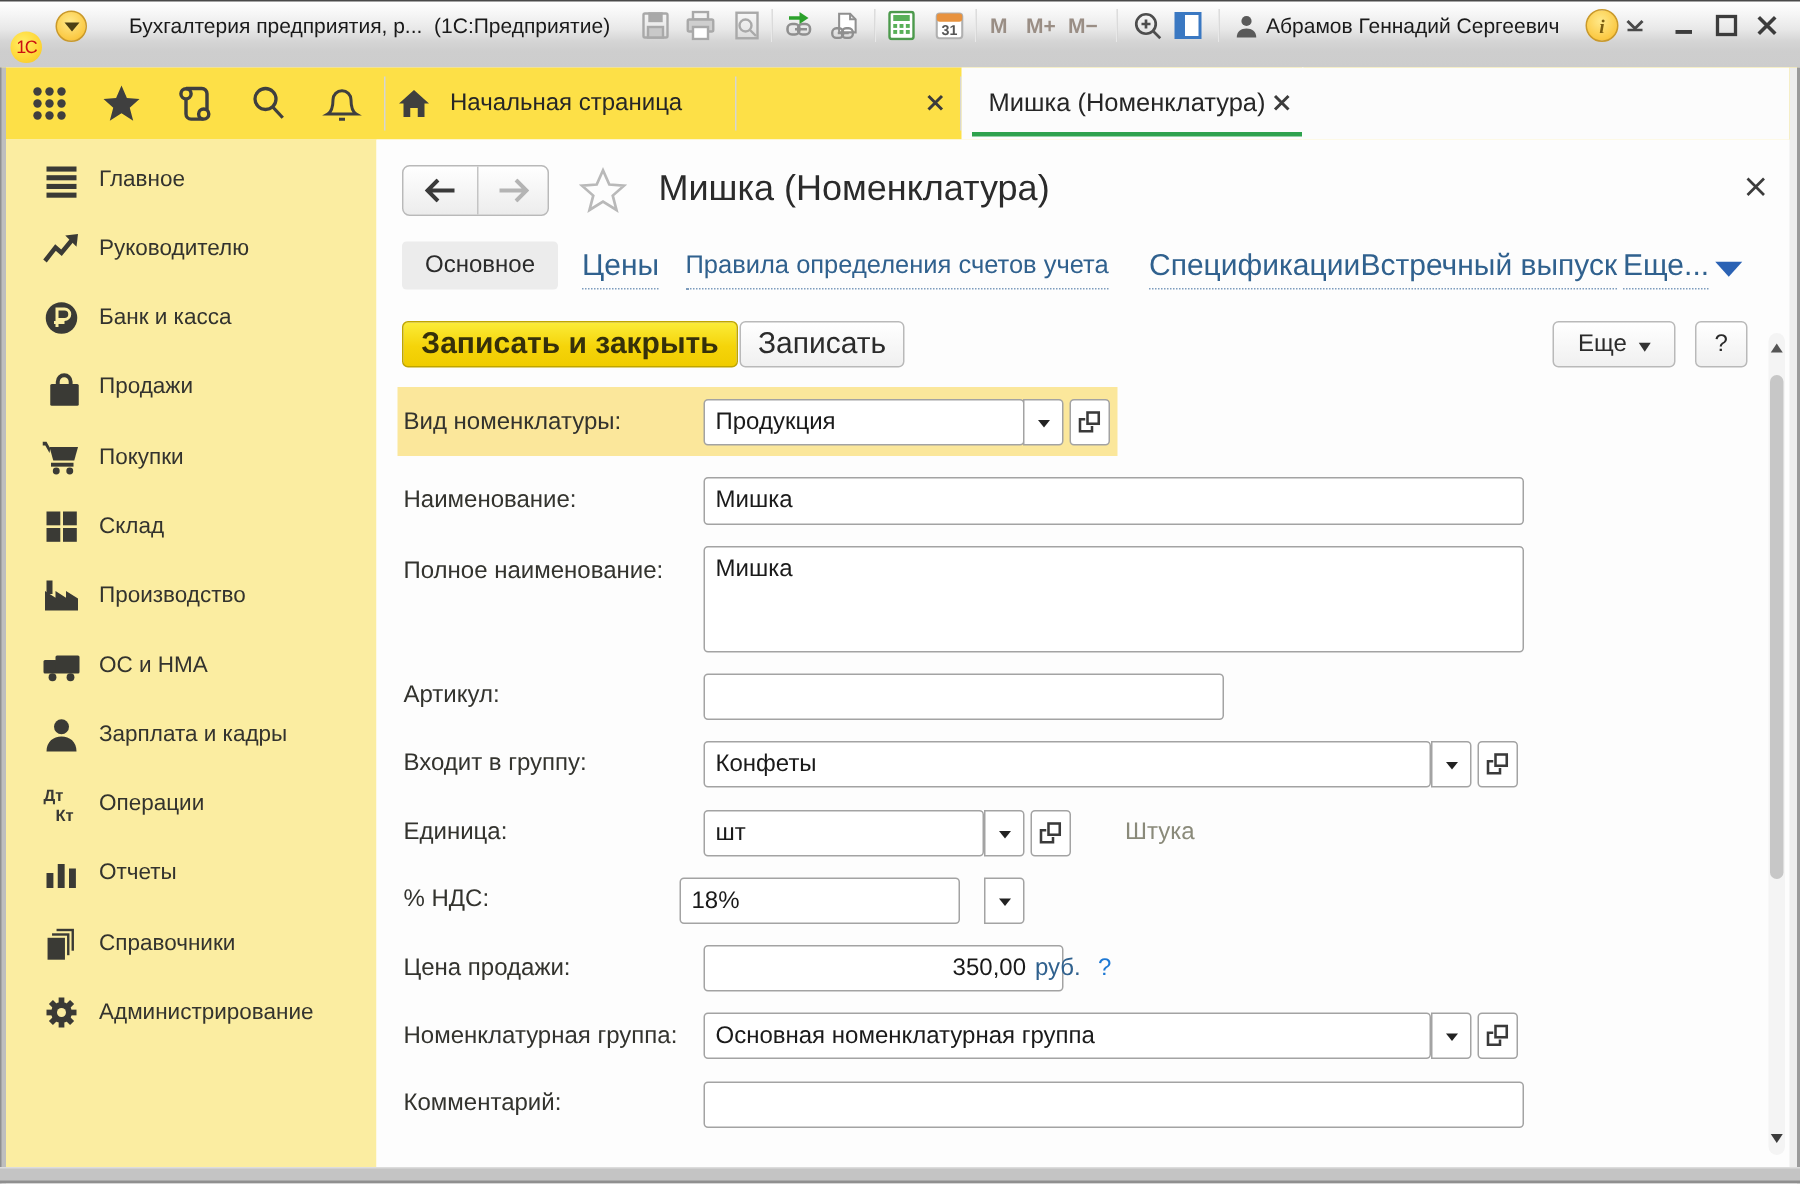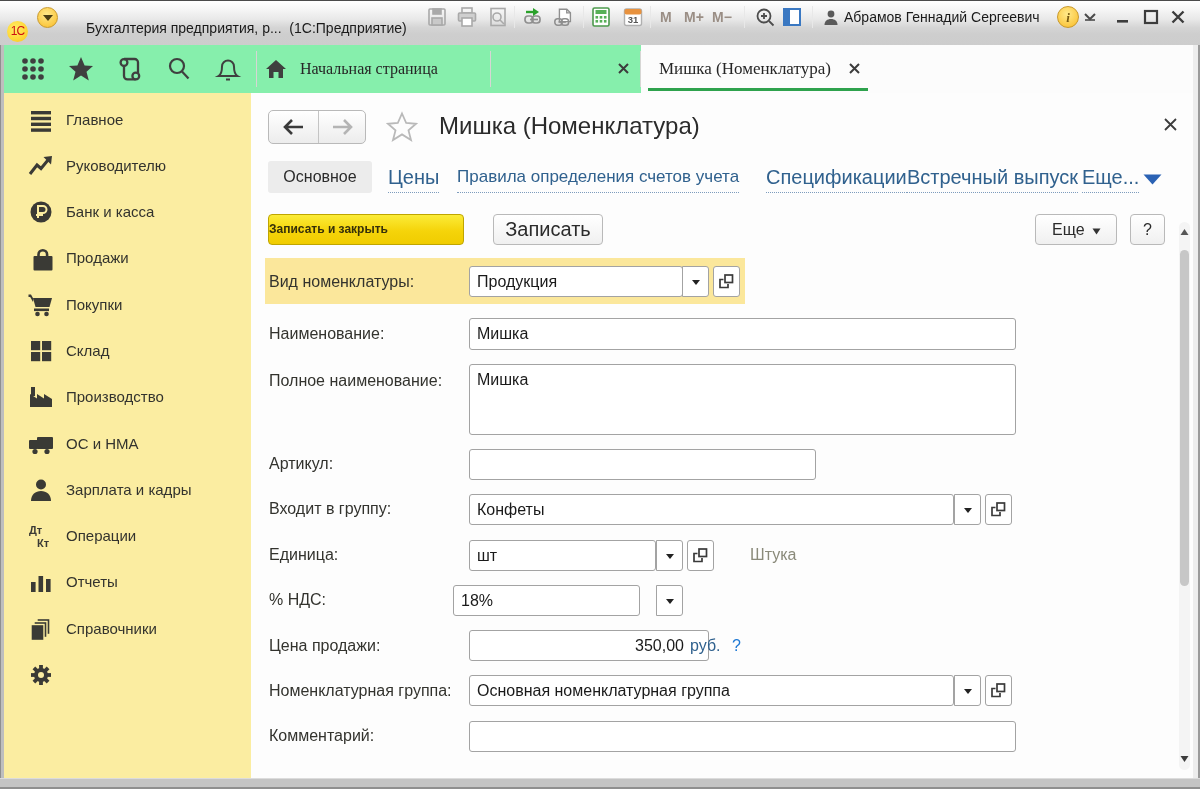--- a/index.html
+++ b/index.html
@@ -17,33 +17,33 @@
   background:linear-gradient(180deg,#ffffff 0%,#f4f4f4 22%,#e8e8e8 42%,#d5d5d5 60%,#cecece 75%,#cdcdcd 100%);
   border-top:1px solid #4a4a4a; }
 #logo1c { left:7px; top:20px; width:21px; height:21px; border-radius:50%;
   background:radial-gradient(circle at 40% 35%, #ffee66 0%, #ffd83a 55%, #f5c520 100%);
   color:#cc1111; font-weight:normal; font-size:12px; text-align:center; line-height:21px; letter-spacing:-1px; }
 #menubtn { left:37px; top:6px; width:21px; height:21px; border-radius:50%;
   background:radial-gradient(circle at 45% 35%, #ffe98a 0%, #fbc944 70%, #eeb82e 100%);
   border:1px solid #c9992b; }
 #menubtn:after { content:""; position:absolute; left:5px; top:7px;
   border-left:5px solid transparent; border-right:5px solid transparent; border-top:6px solid #4c3f14; }
-#wtitle { left:86px; top:0; height:32px; line-height:32px; font-size:14px; color:#1a1a1a;margin-top:11px; }
+#wtitle { left:86px; top:0; height:32px; line-height:32px; font-size:14px; color:#1a1a1a; }
 .ticon { top:6px; width:22px; height:20px; }
 .tsep { top:5px; width:1px; height:22px; background:#adadad; border-right:1px solid #e8e8e8; }
 .mtext { top:0; height:32px; line-height:32px; color:#9a8e85; font-size:14px; font-weight:bold; }
 #username { left:844px; top:0; height:32px; line-height:32px; font-size:14px; color:#1a1a1a; }
 #infobtn { left:1057px; top:5px; width:22px; height:22px; border-radius:50%;
   background:radial-gradient(circle at 45% 35%, #ffe98a 0%, #fbc944 70%, #eeb82e 100%);
   border:1px solid #c9992b; color:#7a5c10; font-size:13px; font-weight:bold; font-style:italic;
   text-align:center; line-height:21px; font-family:"Liberation Serif",serif; }
 .winbtn { top:8px; width:16px; height:16px; }
 
 
-#tabbar { left:1px; top:45px; width:1198px; height:48px; background:#86efac;font-family:Liberation Serif, serif; }
+#tabbar { left:1px; top:45px; width:1198px; height:48px; background:#fde047; }
 .tbicon { top:10px; width:28px; height:28px; }
 .tabsep { top:6px; width:1px; height:36px; background:#d6d6d4; }
 .tab { top:0; height:48px; font-size:16px; color:#262626; line-height:48px; }
 #tab3 { left:640px; width:228px; background:#fcfcfc; }
 #tab3 .greenline { position:absolute; left:7px; bottom:2px; width:220px; height:3px; background:#2ea24d; }
 #tabbar-rest { left:868px; top:45px; width:325px; height:48px; background:#fcfcfc; }
 .tabx { position:absolute; top:17px; width:13px; height:13px; }
 
 
 #sidebar { left:4px; top:93px; width:247px; height:685px; background:#fbeda1; }
@@ -63,22 +63,22 @@
 #closex { position:absolute; left:912px; top:24px; width:15px; height:15px; }
 
 
 .navlink { position:absolute; top:68px; height:32px; line-height:32px; font-size:20px; color:#30618e;
   border-bottom:1px dotted #7d9cbd; }
 #lnk-osn { position:absolute; left:17px; top:68px; width:104px; height:32px; background:#ececec; border-radius:3px;
   text-align:center; line-height:32px; font-size:16px; color:#2b2b2b; }
 
 
 .cbtn { position:absolute; top:121px; height:31px; border-radius:4px; font-size:16px; }
-#btn-save-close { left:17px; width:196px; background:linear-gradient(#fbec38,#f5d40a 55%,#f0cc00);
-  border:1px solid #bfa500; color:#35300a; font-weight:bold; font-size:12px; line-height:29px; }
+#btn-save-close { left:17px; width:224px; background:linear-gradient(#fbec38,#f5d40a 55%,#f0cc00);
+  border:1px solid #bfa500; color:#35300a; font-weight:bold; font-size:20px; text-align:center; line-height:29px; }
 #btn-save { left:242px; width:110px; background:linear-gradient(#ffffff,#f0f0f0); border:1px solid #b9b9b9;
   color:#2b2b2b; text-align:center; line-height:29px; font-size:20px; }
 #btn-more { left:784px; width:82px; background:linear-gradient(#ffffff,#f0f0f0); border:1px solid #b9b9b9;
   color:#2b2b2b; text-align:center; line-height:29px; }
 #btn-help { left:879px; width:35px; background:linear-gradient(#ffffff,#f0f0f0); border:1px solid #b9b9b9;
   color:#2b2b2b; text-align:center; line-height:29px; }
 
 
 #band { position:absolute; left:14px; top:165px; width:480px; height:46px; background:#fbe79b; }
 
@@ -377,20 +377,21 @@
       <svg class="sbicon" viewBox="0 0 26 26">
         <g fill="#3a3a35">
           <rect x="11.1" y="3" width="3.8" height="20"></rect>
           <rect x="11.1" y="3" width="3.8" height="20" transform="rotate(45 13 13)"></rect>
           <rect x="11.1" y="3" width="3.8" height="20" transform="rotate(90 13 13)"></rect>
           <rect x="11.1" y="3" width="3.8" height="20" transform="rotate(135 13 13)"></rect>
           <circle cx="13" cy="13" r="7"></circle>
         </g>
         <circle cx="13" cy="13" r="3" fill="#fbeda1"></circle>
       </svg>
+      <div class="sbtext">Администрирование</div>
     </div>
 </div>
 
 <div id="main" class="abs">
   <div id="navbox">
       <div class="mid"></div>
     <svg style="position:absolute;left:14px;top:8px;width:22px;height:16px" viewBox="0 0 22 16">
         <path d="M9,1 L2,8 L9,15 M2,8 H20" fill="none" stroke="#3a3a3a" stroke-width="2.6"></path>
       </svg>
     <svg style="position:absolute;left:62px;top:8px;width:22px;height:16px" viewBox="0 0 22 16">

